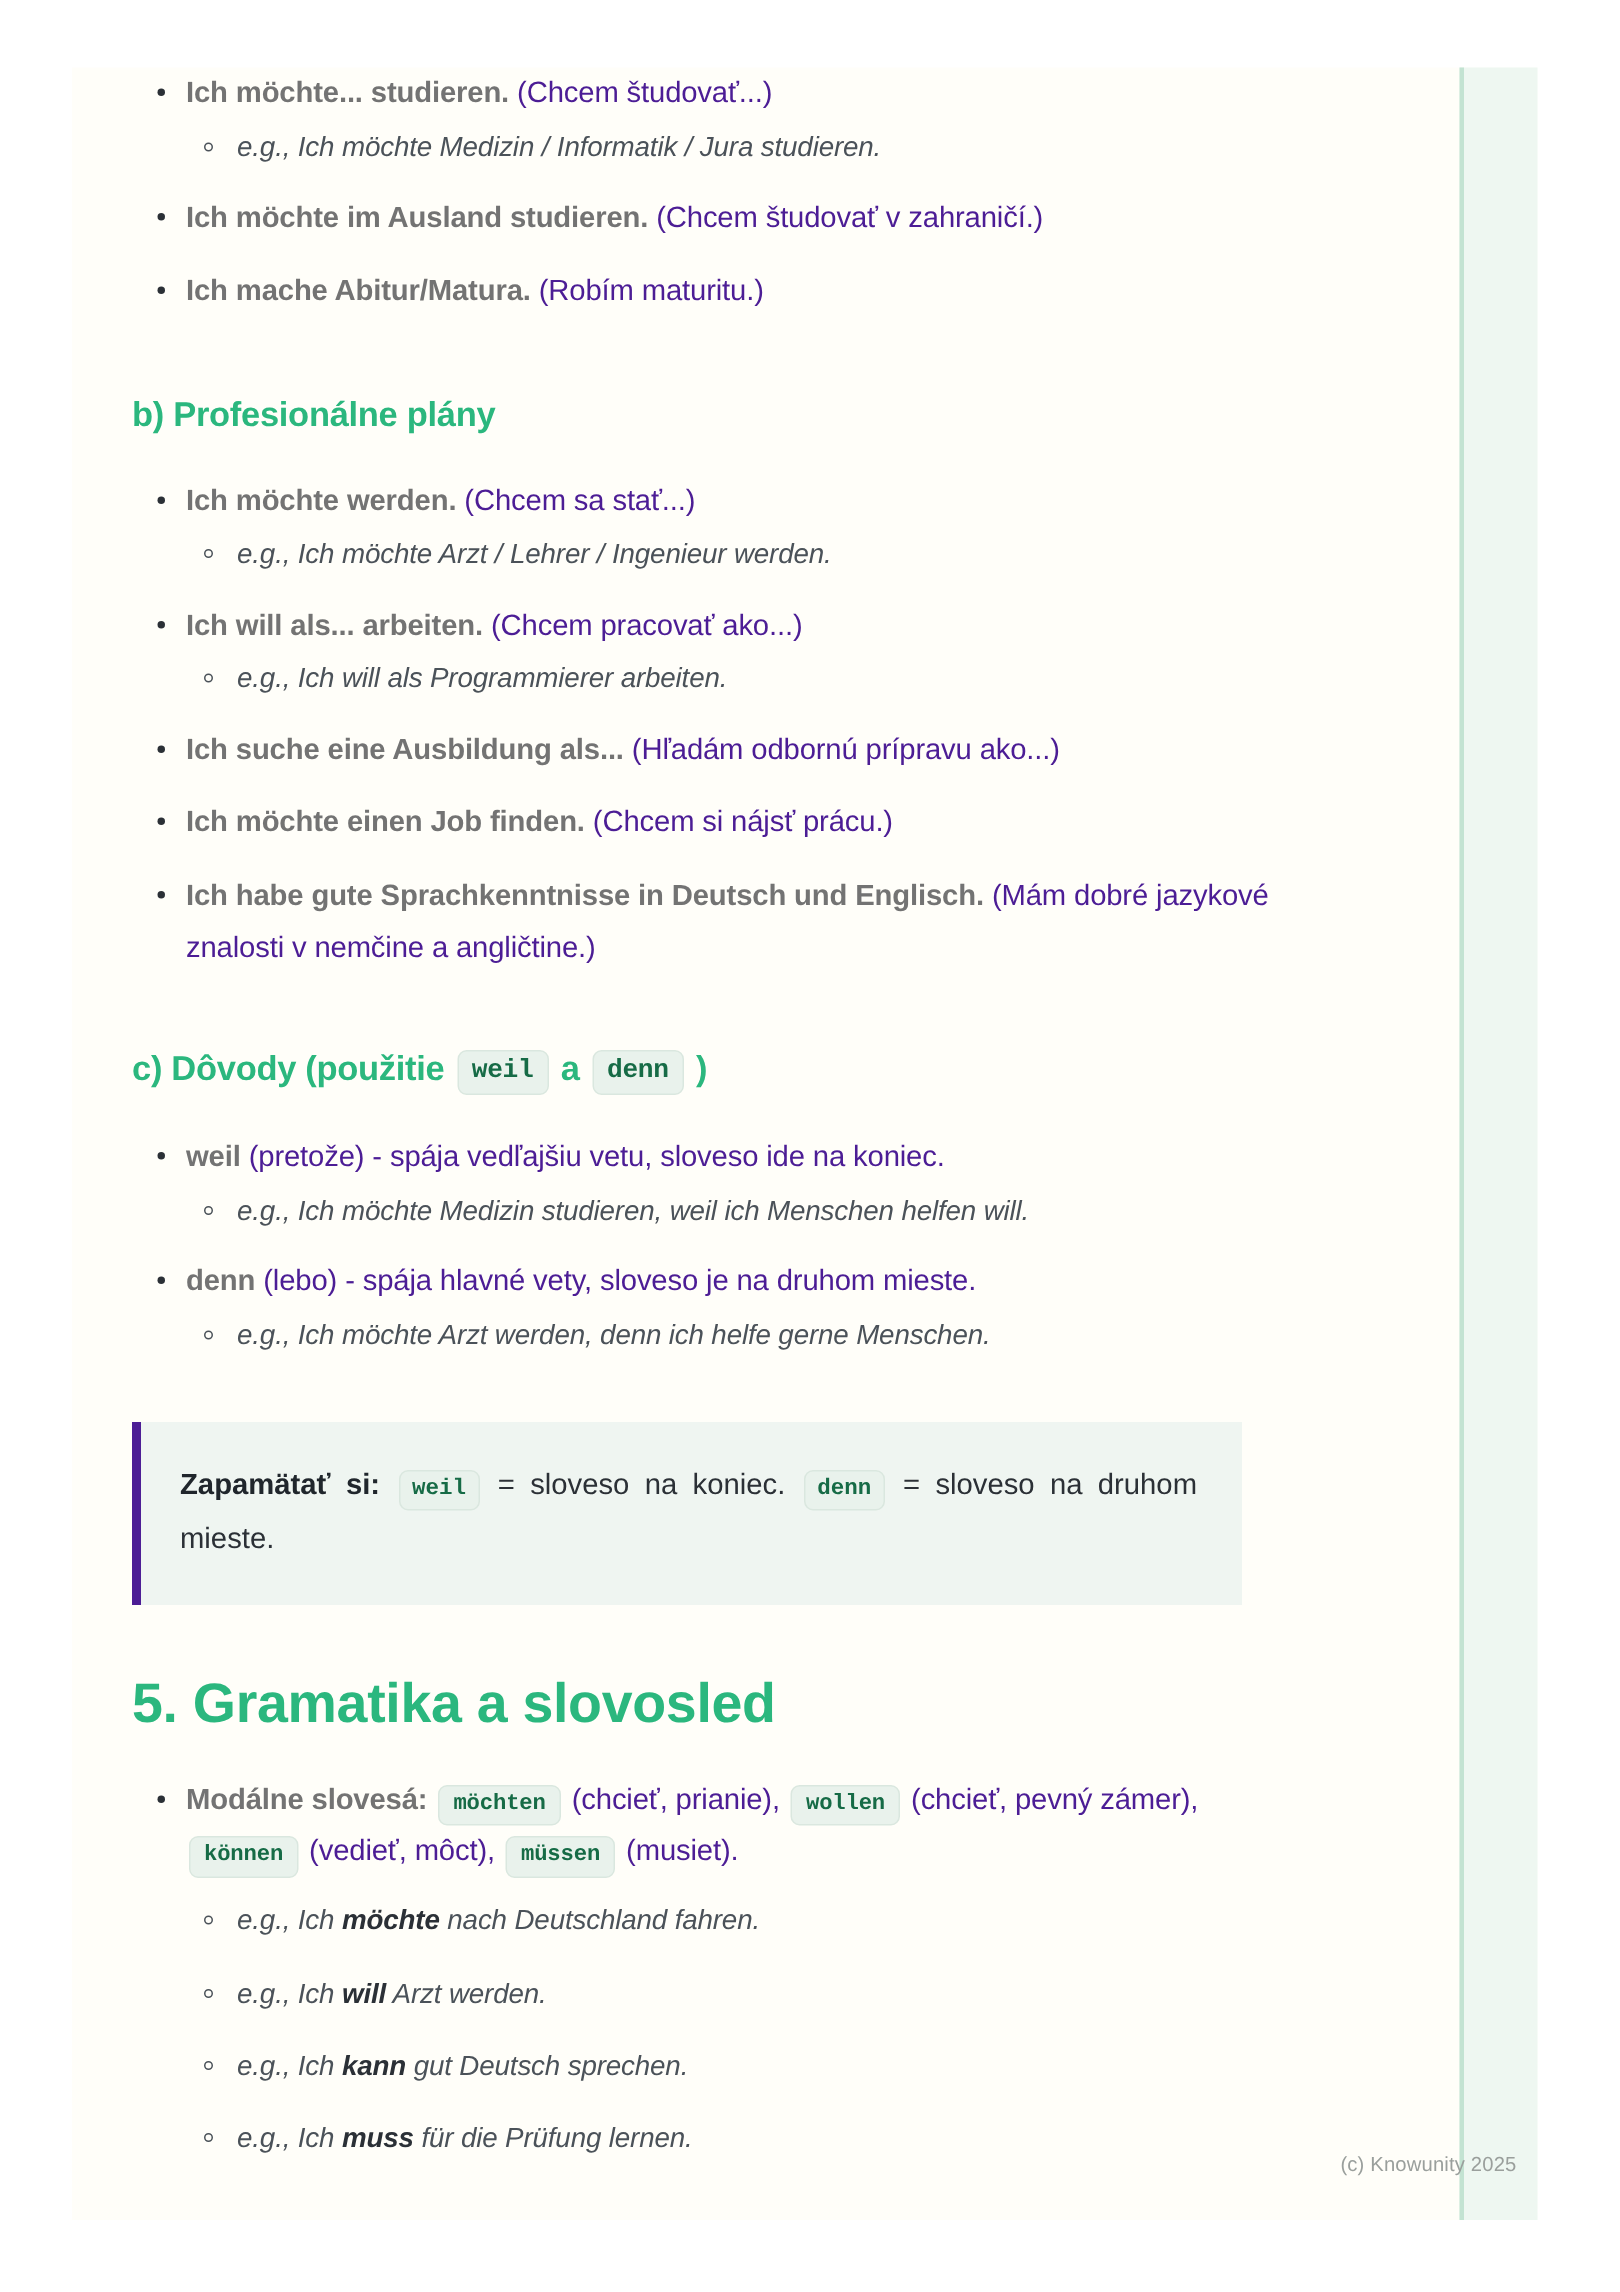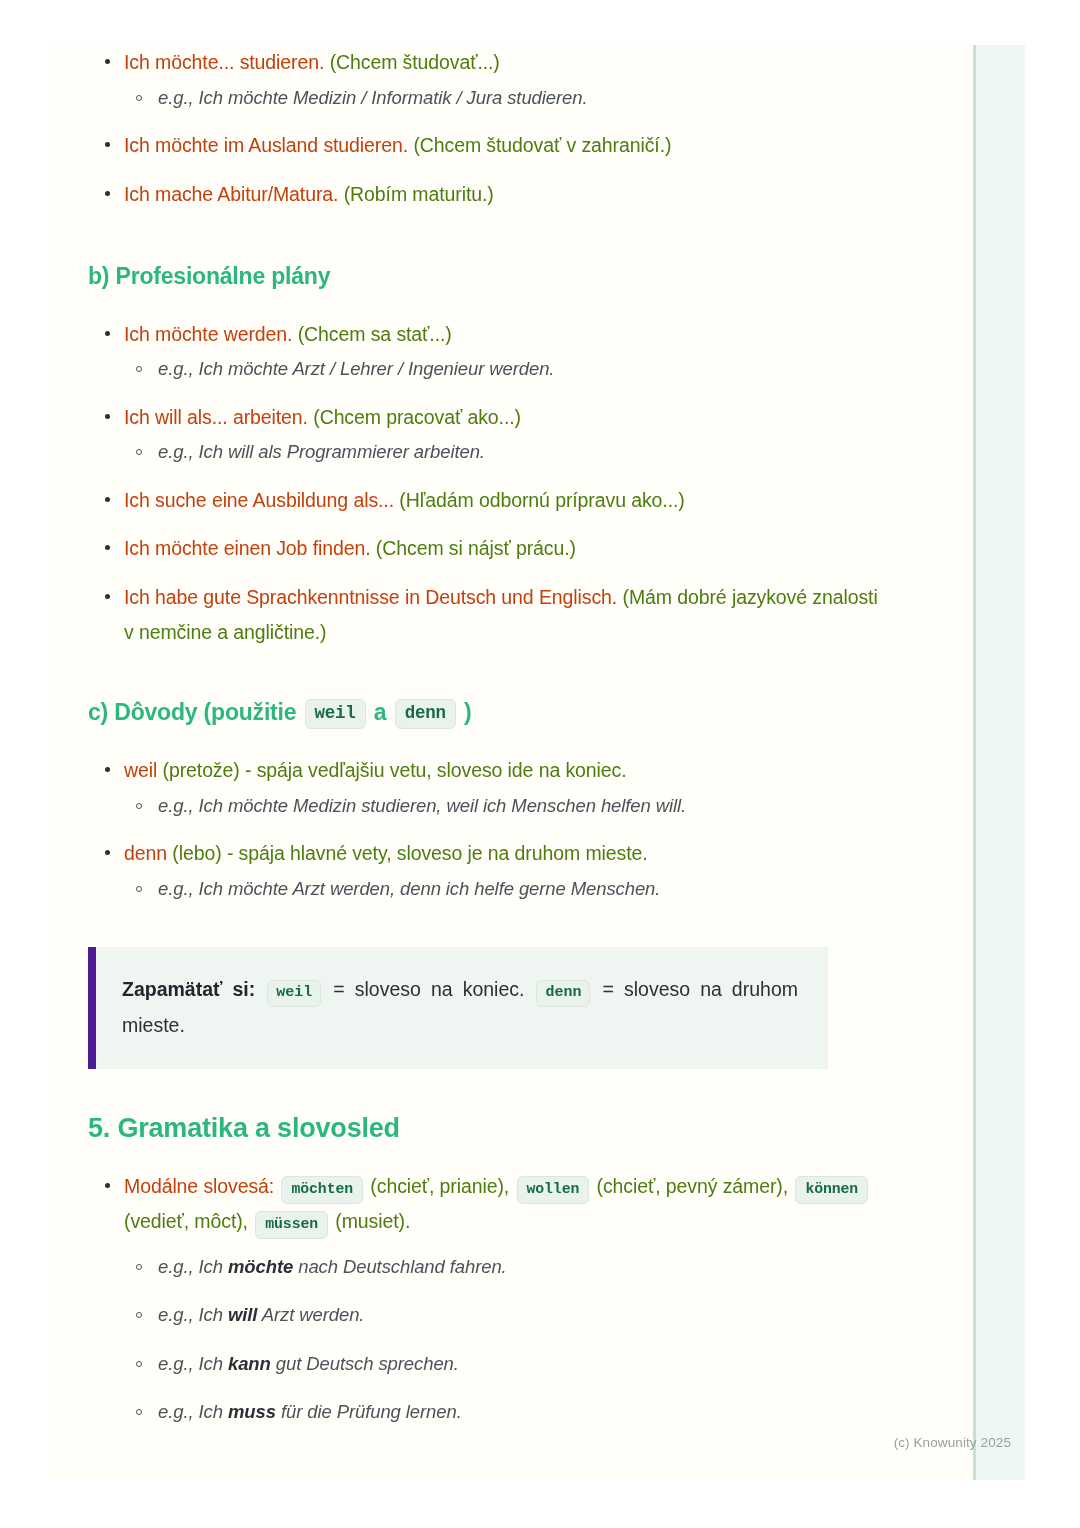--- a/index.html
+++ b/index.html
@@ -63,27 +63,27 @@
     content: "";
     position: absolute;
     left: 17px;
     top: 14px;
     width: 5px;
     height: 5px;
     border-radius: 50%;
     background: #2b3036;
   }
   li.l1 .hd {
-    font-weight: normal;
-    color: #c2410c;
+    font-weight: bold;
+    color: #737373;
     margin-top: 43px;
   }
   li.l1 .tr {
     font-weight: normal;
-    color: #4d7c0f;
+    color: #4c1d95;
   }
 
   ul.lvl2 {
     list-style: none;
     margin: 2px 0 0 0;
     padding: 0;
   }
   ul.lvl2 > li.l2 {
     position: relative;
     padding-left: 34px;
@@ -102,21 +102,21 @@
     height: 6px;
     border-radius: 50%;
     border: 1.4px solid #4b5259;
     background: transparent;
     box-sizing: border-box;
   }
   li.l2 b { font-weight: bold; font-style: italic; color: #2b3036; }
 
   
   h2.sec {
-    font-size: 27px;
+    font-size: 37px;
     font-weight: bold;
     color: #2bb77e;
     margin: 0;
     padding: 0;
     line-height: 1.3;
     letter-spacing: -0.2px;
   }
   h3.sub {
     font-size: 23px;
     font-weight: bold;
@@ -143,21 +143,21 @@
     margin: 0 2px;
   }
   .chip.sm {
     font-size: 15px;
     padding: 3px 8px 4px 8px;
   }
 
   
   .callout {
     background: #eff5f1;
-    border-left: 8px solid #4c1d95;
+    border-left: 6px solid #4c1d95;
     padding: 24px 30px 26px 26px;
     margin: 0;
     box-sizing: border-box;
     width: 740px;
   }
   .callout p {
     margin: 0;
     font-size: 19.5px;
     line-height: 1.85;
     color: #2b3036;

